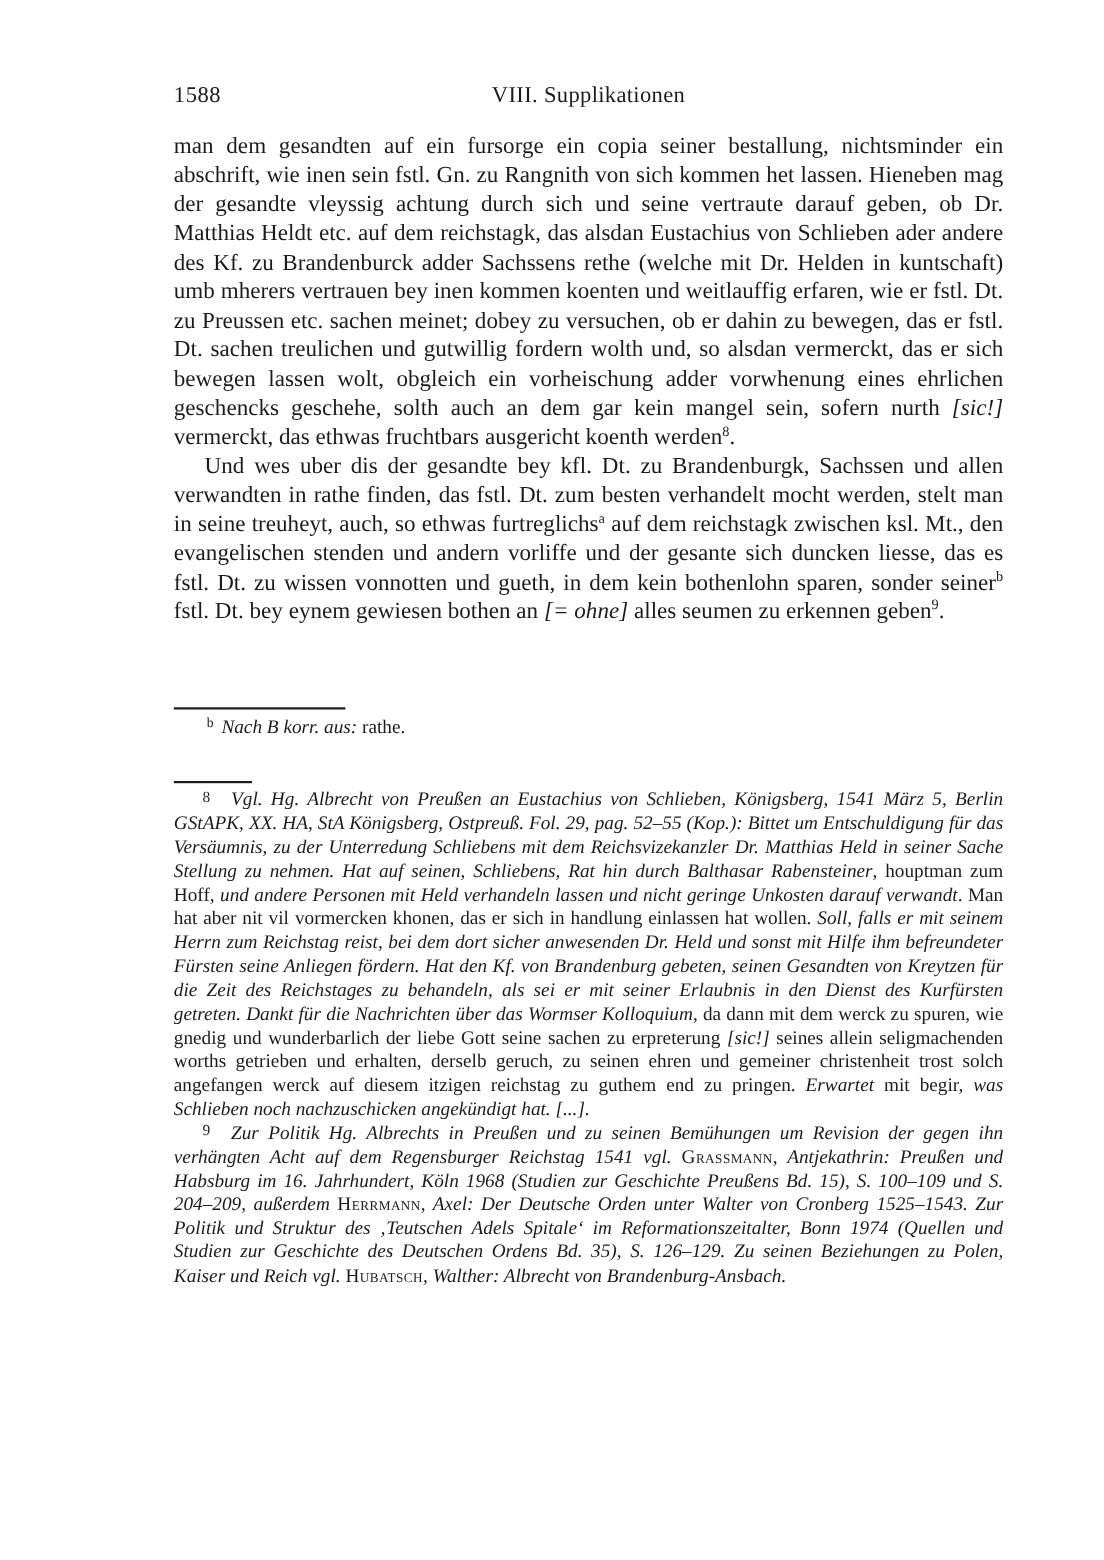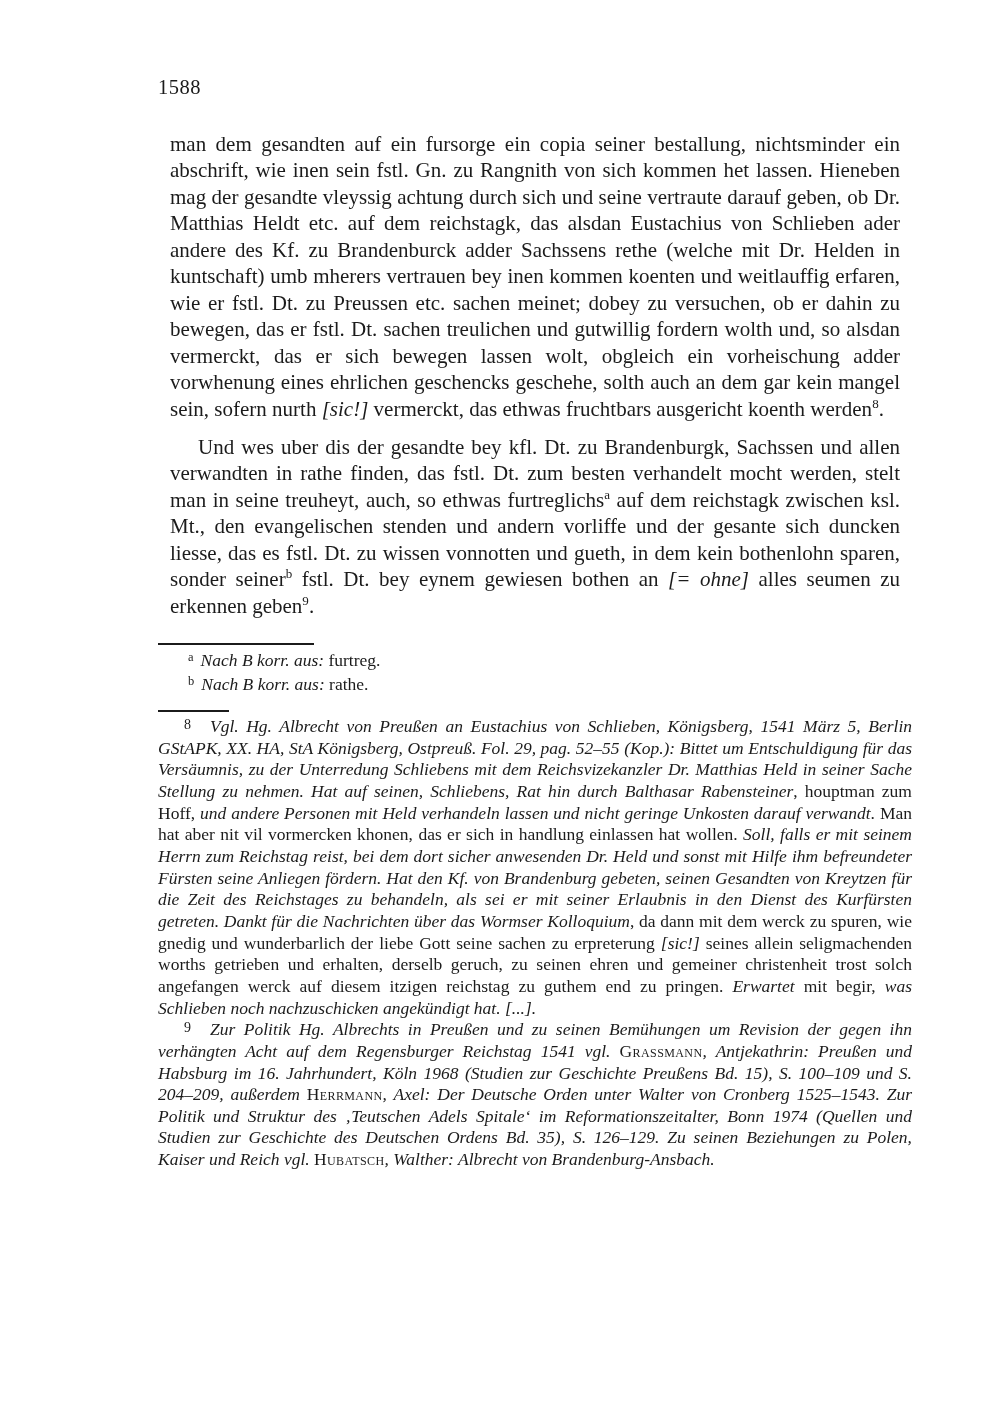--- a/index.html
+++ b/index.html
@@ -20,21 +20,21 @@
   }
   .page-number { position: absolute; left: 0; top: 0; letter-spacing: 0.5px; }
   .running-head { display: block; text-align: center; letter-spacing: 0.3px; }
 
   
   .text-block {
     position: absolute; top: 119px; left: 158px; width: 754px;
     font-size: 21px; line-height: 26.45px;
     text-align: justify;
   }
-  .para { margin: 12px; }
+  .para { margin: 0; }
   .para.indent { text-indent: 28px; }
 
   
   .fn-rule { position: absolute; left: 158px; height: 0; border-top: 2px solid #1b1b1b; }
   .fn-rule-letters { top: 643px; width: 156px; }
   .fn-rule-numbers { top: 710px; width: 71px; }
 
   
   .fn-letters {
     position: absolute; top: 649px; left: 158px; width: 754px;
@@ -64,31 +64,31 @@
   .run-sc { font-style: normal; font-variant: small-caps; letter-spacing: 0.4px; margin-top: 32px; }
   .run-sup { font-size: 0.62em; vertical-align: super; line-height: 0; }
 </style>
 </head>
 <body>
 
 <div class="page">
 
   <header class="page-header">
     <span class="page-number">1588</span>
+    <span class="running-head">VIII. Supplikationen</span>
   </header>
 
   <main class="text-block">
     <p class="para"><span>man dem gesandten auf ein fursorge ein copia seiner bestallung, nichtsminder ein abschrift, wie inen sein fstl. Gn. zu Rangnith von sich kommen het lassen. Hieneben mag der gesandte vleyssig achtung durch sich und seine vertraute darauf geben, ob Dr. Matthias Heldt etc. auf dem reichstagk, das alsdan Eustachius von Schlieben ader andere des Kf. zu Brandenburck adder Sachssens rethe (welche mit Dr. Helden in kuntschaft) umb mherers vertrauen bey inen kommen koenten und weitlauffig erfaren, wie er fstl. Dt. zu Preussen etc. sachen meinet; dobey zu versuchen, ob er dahin zu bewegen, das er fstl. Dt. sachen treulichen und gutwillig fordern wolth und, so alsdan vermerckt, das er sich bewegen lassen wolt, obgleich ein vorheischung adder vorwhenung eines ehrlichen geschencks geschehe, solth auch an dem gar kein mangel sein, sofern nurth </span><span class="run-i">[sic!]</span><span> vermerckt, das ethwas fruchtbars ausgericht koenth werden</span><span class="run-sup">8</span><span>.</span></p>
     <p class="para indent"><span>Und wes uber dis der gesandte bey kfl. Dt. zu Brandenburgk, Sachssen und allen verwandten in rathe finden, das fstl. Dt. zum besten verhandelt mocht werden, stelt man in seine treuheyt, auch, so ethwas furtreglichs</span><span class="run-sup">a</span><span> auf dem reichstagk zwischen ksl. Mt., den evangelischen stenden und andern vorliffe und der gesante sich duncken liesse, das es fstl. Dt. zu wissen vonnotten und gueth, in dem kein bothenlohn sparen, sonder seiner</span><span class="run-sup">b</span><span> fstl. Dt. bey eynem gewiesen bothen an </span><span class="run-i">[= ohne]</span><span> alles seumen zu erkennen geben</span><span class="run-sup">9</span><span>.</span></p>
   </main>
 
   <div class="fn-rule fn-rule-letters"></div>
 
   <section class="fn-letters">
-    <p class="fn-line"><sup class="fn-letter-marker">a</sup><span><span class="run-i">Nach B korr. aus:</span><span> furtreg.</span></span></p>
     <p class="fn-line"><sup class="fn-letter-marker">b</sup><span><span class="run-i">Nach B korr. aus:</span><span> rathe.</span></span></p>
   </section>
 
   <div class="fn-rule fn-rule-numbers"></div>
 
   <section class="fn-numbers">
     <p class="fn-para"><sup class="fn-num-marker">8</sup><span><span class="run-i">Vgl. Hg. Albrecht von Preußen an Eustachius von Schlieben, Königsberg, 1541 März 5, Berlin GStAPK, XX. HA, StA Königsberg, Ostpreuß. Fol. 29, pag. 52–55 (Kop.): Bittet um Entschuldigung für das Versäumnis, zu der Unterredung Schliebens mit dem Reichsvizekanzler Dr. Matthias Held in seiner Sache Stellung zu nehmen. Hat auf seinen, Schliebens, Rat hin durch Balthasar Rabensteiner</span><span>, houptman zum Hoff, </span><span class="run-i">und andere Personen mit Held verhandeln lassen und nicht geringe Unkosten darauf verwandt</span><span>. Man hat aber nit vil vormercken khonen, das er sich in handlung einlassen hat wollen. </span><span class="run-i">Soll, falls er mit seinem Herrn zum Reichstag reist, bei dem dort sicher anwesenden Dr. Held und sonst mit Hilfe ihm befreundeter Fürsten seine Anliegen fördern. Hat den Kf. von Brandenburg gebeten, seinen Gesandten von Kreytzen für die Zeit des Reichstages zu behandeln, als sei er mit seiner Erlaubnis in den Dienst des Kurfürsten getreten. Dankt für die Nachrichten über das Wormser Kolloquium</span><span>, da dann mit dem werck zu spuren, wie gnedig und wunderbarlich der liebe Gott seine sachen zu erpreterung </span><span class="run-i">[sic!]</span><span> seines allein seligmachenden worths getrieben und erhalten, derselb geruch, zu seinen ehren und gemeiner christenheit trost solch angefangen werck auf diesem itzigen reichstag zu guthem end zu pringen. </span><span class="run-i">Erwartet</span><span> mit begir, </span><span class="run-i">was Schlieben noch nachzuschicken angekündigt hat. [...].</span></span></p>
     <p class="fn-para"><sup class="fn-num-marker">9</sup><span><span class="run-i">Zur Politik Hg. Albrechts in Preußen und zu seinen Bemühungen um Revision der gegen ihn verhängten Acht auf dem Regensburger Reichstag 1541 vgl. </span><span class="run-sc">Grassmann</span><span class="run-i">, Antjekathrin: Preußen und Habsburg im 16. Jahrhundert, Köln 1968 (Studien zur Geschichte Preußens Bd. 15), S. 100–109 und S. 204–209, außerdem </span><span class="run-sc">Herrmann</span><span class="run-i">, Axel: Der Deutsche Orden unter Walter von Cronberg 1525–1543. Zur Politik und Struktur des ‚Teutschen Adels Spitale‘ im Reformationszeitalter, Bonn 1974 (Quellen und Studien zur Geschichte des Deutschen Ordens Bd. 35), S. 126–129. Zu seinen Beziehungen zu Polen, Kaiser und Reich vgl. </span><span class="run-sc">Hubatsch</span><span class="run-i">, Walther: Albrecht von Brandenburg-Ansbach.</span></span></p>
   </section>
 

